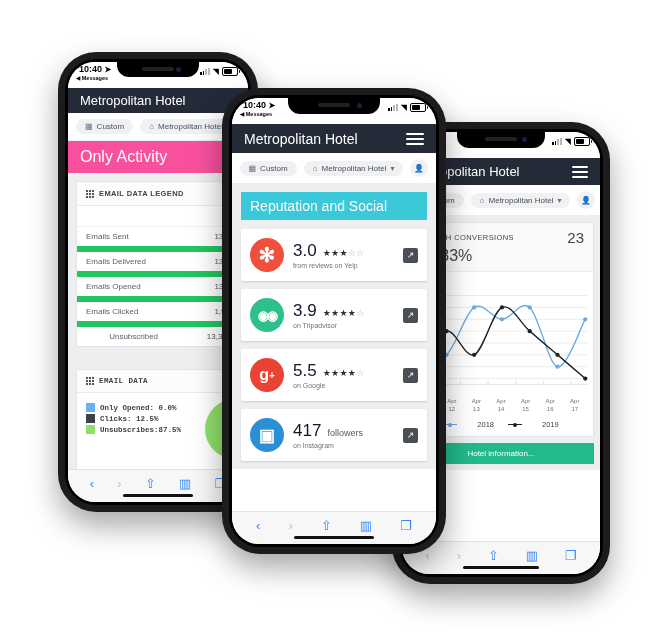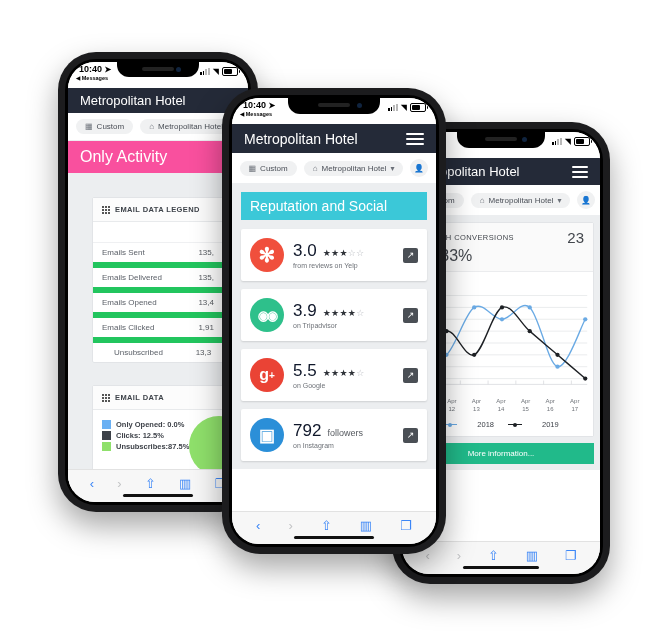--- a/index.html
+++ b/index.html
@@ -52,21 +52,21 @@
 
   .filterbar{background:#fff;display:flex;align-items:center;justify-content:center;
              gap:7px;padding:6px 4px;border-bottom:1px solid #eceef0;}
   .pill{background:#f0f1f2;border-radius:12px;padding:3px 9px;font-size:8px;color:#4a4f57;
         display:flex;align-items:center;gap:4px;white-space:nowrap;}
   .pill .g{font-size:8px;color:#6b7078;}
   .avatar-btn{background:#f0f1f2;border-radius:50%;width:18px;height:18px;
         display:flex;align-items:center;justify-content:center;font-size:8px;color:#555;flex:none;}
 
   .banner{color:#fff;font-size:16px;padding:7px 12px;font-weight:400;}
-  .content{background:#eceef0;padding:24px;}
+  .content{background:#eceef0;padding:8px;}
 
   
   .card{background:#fff;border:1px solid #e2e4e7;border-radius:2px;margin-bottom:8px;}
   .card-head{display:flex;align-items:center;gap:5px;padding:7px 9px;
              border-bottom:1px solid #e8eaec;background:#fcfcfc;}
   .grid-icon{display:grid;grid-template-columns:repeat(3,2px);grid-template-rows:repeat(3,2px);
              gap:1px;}
   .grid-icon i{display:block;width:2px;height:2px;background:#555;}
   .card-title{font-size:7.5px;letter-spacing:.4px;color:#3e434a;font-weight:bold;}
 
@@ -209,21 +209,21 @@
             <tr>
                   <td>Unsubscribed</td>
                   <td class="num">13,3</td>
                 </tr>
           </tbody>
             </table>
         </div>
 
         <div style="height:14px;"></div>
 
-        <div class="card" style="margin-bottom:0;">
+        <div class="card" style="margin-bottom:0;font-family:Liberation Mono, monospace;">
           <div class="card-head">
             <span class="grid-icon">
                 <i></i>
                 <i></i>
                 <i></i>
                 <i></i>
                 <i></i>
                 <i></i>
                 <i></i>
                 <i></i>
@@ -371,21 +371,21 @@
               <span class="lg">
                 <span class="line" style="background:#1d2024;">
                     <span style="position:absolute;left:50%;top:50%;transform:translate(-50%,-50%);width:4px;height:4px;border-radius:50%;background:#1d2024;display:block;"></span>
                   </span>
                 <span>2019</span>
               </span>
             </div>
           </div>
         </div>
 
-        <div class="more-btn">More information...</div>
+        <div class="more-btn">Hotel information...</div>
       </div>
 
       <div class="safari" style="position:absolute;left:0;right:0;bottom:0;">
         <span class="sf dim">‹</span>
         <span class="sf dim">›</span>
         <span class="sf">⇧</span>
         <span class="sf">▥</span>
         <span class="sf">❐</span>
       </div>
       <span class="homebar" style="width:76px;"></span>
@@ -475,21 +475,21 @@
             </span>
             <span class="rep-sub" style="display:block;">on Google</span>
           </span>
           <span class="rep-arrow">↗</span>
         </div>
 
         <div class="rep-card" style="margin-bottom:0;">
           <span class="rep-logo" style="background:#2b8fd8;font-size:17px;">▣</span>
           <span class="rep-main">
             <span class="rep-top">
-              <span class="rep-score">792</span>
+              <span class="rep-score">417</span>
               <span class="rep-unit">followers</span>
             </span>
             <span class="rep-sub" style="display:block;">on Instagram</span>
           </span>
           <span class="rep-arrow">↗</span>
         </div>
       </div>
 
       <div class="safari" style="position:absolute;left:0;right:0;bottom:0;">
         <span class="sf">‹</span>

